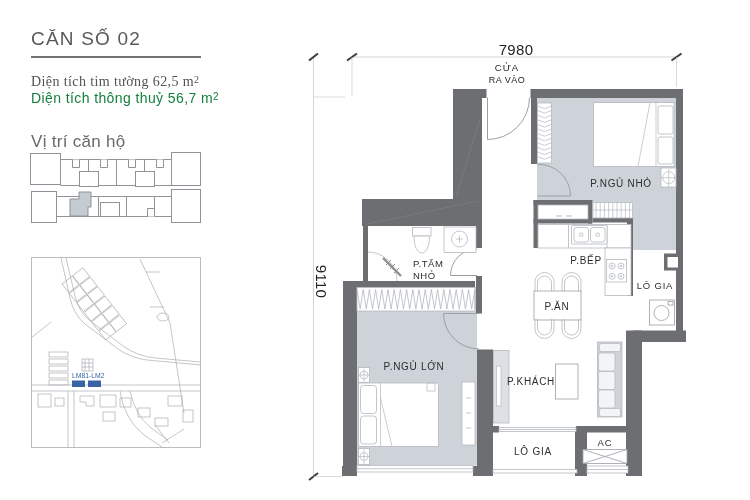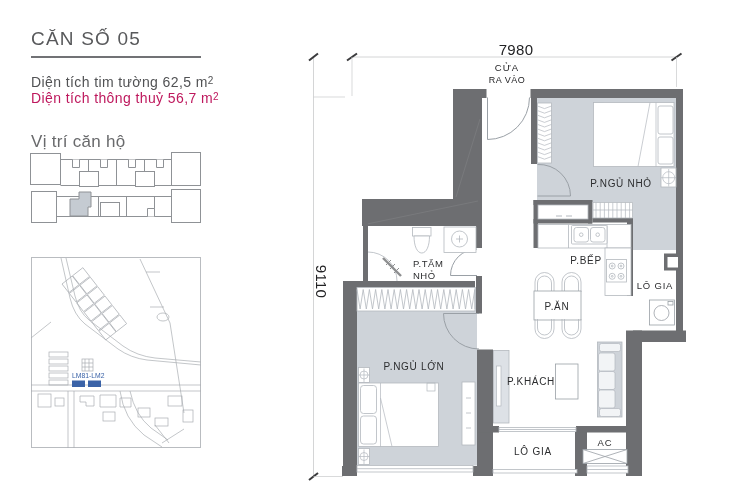--- a/index.html
+++ b/index.html
@@ -1,23 +1,23 @@
 <!DOCTYPE html>
 <html><head><meta charset="utf-8"><style>
 html,body{margin:0;padding:0;width:750px;height:500px;background:#fff;font-family:"Liberation Sans",sans-serif;overflow:hidden;}
 .abs{position:absolute;}
 </style></head><body>
 
-<div class="abs" style="left:31px;top:28px;font-size:19px;letter-spacing:1.2px;color:#58595b;">CĂN SỐ 05</div>
+<div class="abs" style="left:31px;top:28px;font-size:19px;letter-spacing:1.2px;color:#58595b;">CĂN SỐ 02</div>
 
 <div class="abs" style="left:31px;top:56px;width:170px;height:2px;background:#717275;"></div>
 
-<div class="abs" style="left:31px;top:74px;font-size:14px;color:#515254;letter-spacing:0.4px;">Diện tích tim tường 62,5 m<span style="font-size:10px;vertical-align:3px;">2</span></div>
-
-<div class="abs" style="left:31px;top:90px;font-size:14px;color:#be185d;letter-spacing:0.4px;">Diện tích thông thuỷ 56,7 m<span style="font-size:10px;vertical-align:3px;">2</span></div>
+<div class="abs" style="left:31px;top:74px;font-size:14px;color:#515254;letter-spacing:0.4px;font-family:Liberation Serif, serif;">Diện tích tim tường 62,5 m<span style="font-size:10px;vertical-align:3px;">2</span></div>
+
+<div class="abs" style="left:31px;top:90px;font-size:14px;color:#15803d;letter-spacing:0.4px;">Diện tích thông thuỷ 56,7 m<span style="font-size:10px;vertical-align:3px;">2</span></div>
 
 <div class="abs" style="left:31px;top:132px;font-size:17px;color:#696a6c;letter-spacing:0.3px;">Vị trí căn hộ</div>
 <svg class="abs" style="left:0;top:0" width="750" height="500" viewBox="0 0 750 500">
 
 <g fill="none" stroke="#8f9296" stroke-width="1">
 <rect x="30.5" y="153.5" width="30" height="31"></rect>
 <rect x="171.5" y="152.5" width="29" height="33"></rect>
 <path d="M60.5,159.5 H171.5 M60.5,185.5 H171.5"></path>
 <path d="M88.5,159.5 V185.5 M116.5,159.5 V185.5 M144.5,159.5 V185.5"></path>
 <path d="M72.5,159.5 v8 h7 v-8" fill="#fff"></path>

